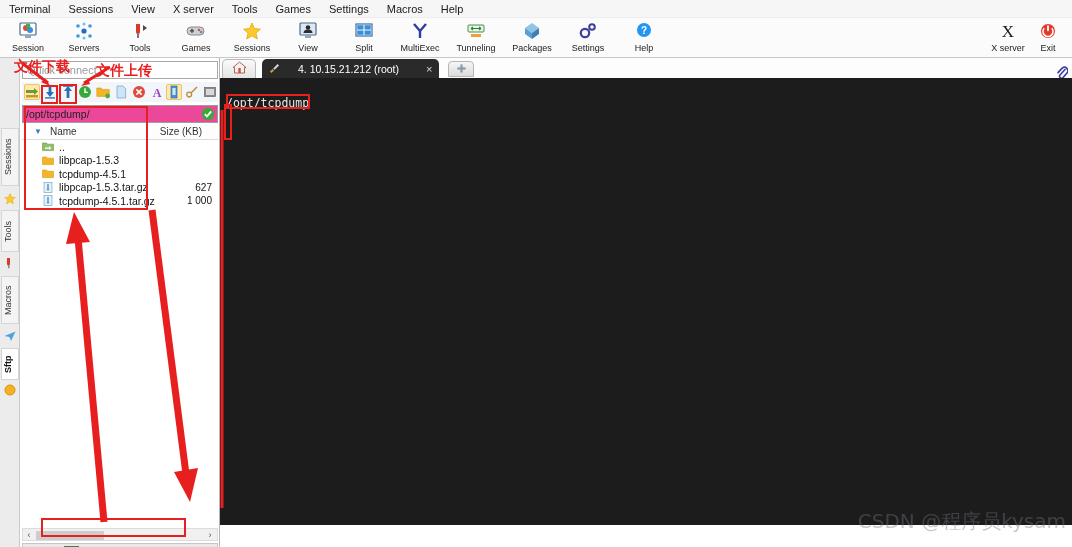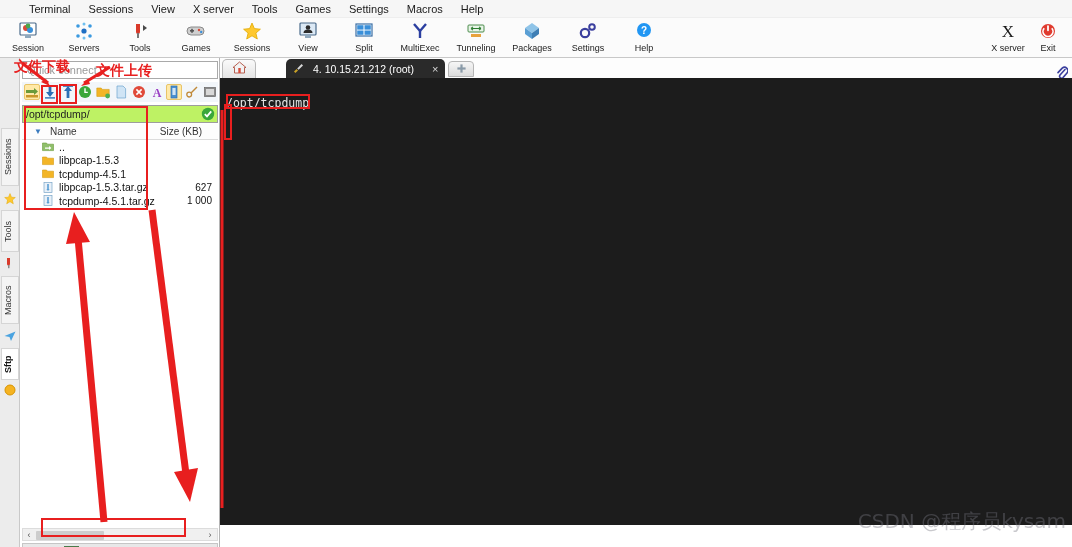--- a/index.html
+++ b/index.html
@@ -8,21 +8,21 @@
     font-family: "Liberation Sans", sans-serif;
     background: #f0f0f0;
     overflow: hidden;
   }
   #app { position: relative; width: 1072px; height: 547px; background: #f4f4f4; }
 
   
   .menubar {
     position: absolute; left: 0; top: 0; width: 1072px; height: 18px;
     background: #f6f6f6; display: flex; align-items: center;
-    padding-left: 20px; font-size: 11px; color: #1a1a1a;
+    padding-left: 0; font-size: 11px; color: #1a1a1a;
     border-bottom: 1px solid #eee;
   }
   .menubar .mi { padding: 1px 9px; white-space: nowrap; cursor: default; }
 
   
   .toolbar {
     position: absolute; left: 0; top: 18px; width: 1072px; height: 40px;
     background: #fbfbfb; border-bottom: 1px solid #c8c8c8;
   }
   .tb-item {
@@ -67,21 +67,21 @@
     position: absolute; left: 2px; top: 24px; width: 196px; height: 20px;
     background: #f2f6fa; display: flex; align-items: center; gap: 2px; padding-left: 2px;
   }
   .sftp-tools .ti {
     width: 16px; height: 16px; border-radius: 2px;
     display: flex; align-items: center; justify-content: center; cursor: pointer;
   }
   .sftp-tools .ti.sel { background: #ffe9a8; border: 1px solid #e8c468; }
   .path-bar {
     position: absolute; left: 2px; top: 47px; width: 196px; height: 18px;
-    border: 1px solid #9d9d9d; background: #bef264; display: flex; align-items: center;
+    border: 1px solid #9d9d9d; background: #ec4899; display: flex; align-items: center;
   }
   .path-text { flex: 1; font-size: 10.5px; color: #222; padding-left: 3px; }
   .path-ok { width: 18px; display: flex; align-items: center; justify-content: center; }
 
   .file-header {
     position: absolute; left: 2px; top: 66px; width: 196px; height: 16px;
     background: #fdfdfd; border-bottom: 1px solid #dcdcdc;
     display: flex; align-items: center; font-size: 10px; color: #333;
   }
   .fh-name { position: absolute; left: 28px; }
@@ -117,22 +117,22 @@
   .tab-home {
     position: absolute; left: 2px; top: 1px; width: 34px; height: 19px;
     background: linear-gradient(#fafafa,#e4e4e4);
     border: 1px solid #b8b8b8; border-bottom: none;
     border-radius: 5px 5px 0 0;
     display: flex; align-items: center; justify-content: center; cursor: pointer;
   }
   .tab-active {
     position: absolute; left: 42px; top: 1px; height: 19px;
     background: #2a2a2a; border-radius: 5px 5px 0 0;
-    display: flex; align-items: center; gap: 8px; padding: 0 7px;
-    font-size: 10.5px; color: #fff; cursor: pointer; margin-left: 24px;
+    display: flex; align-items: center; gap: 17px; padding: 0 7px;
+    font-size: 10.5px; color: #fff; cursor: pointer;
   }
   .tab-close { color: #d8d8d8; font-size: 11px; margin-left: 10px; cursor: pointer; }
   .tab-new {
     position: absolute; left: 228px; top: 3px; width: 26px; height: 16px;
     background: linear-gradient(#f6f6f6,#dcdcdc); border: 1px solid #b5b5b5;
     border-radius: 4px 4px 0 0;
     display: flex; align-items: center; justify-content: center; cursor: pointer;
   }
   .clip-icon { position: absolute; right: 4px; top: 8px; cursor: pointer; }
 

